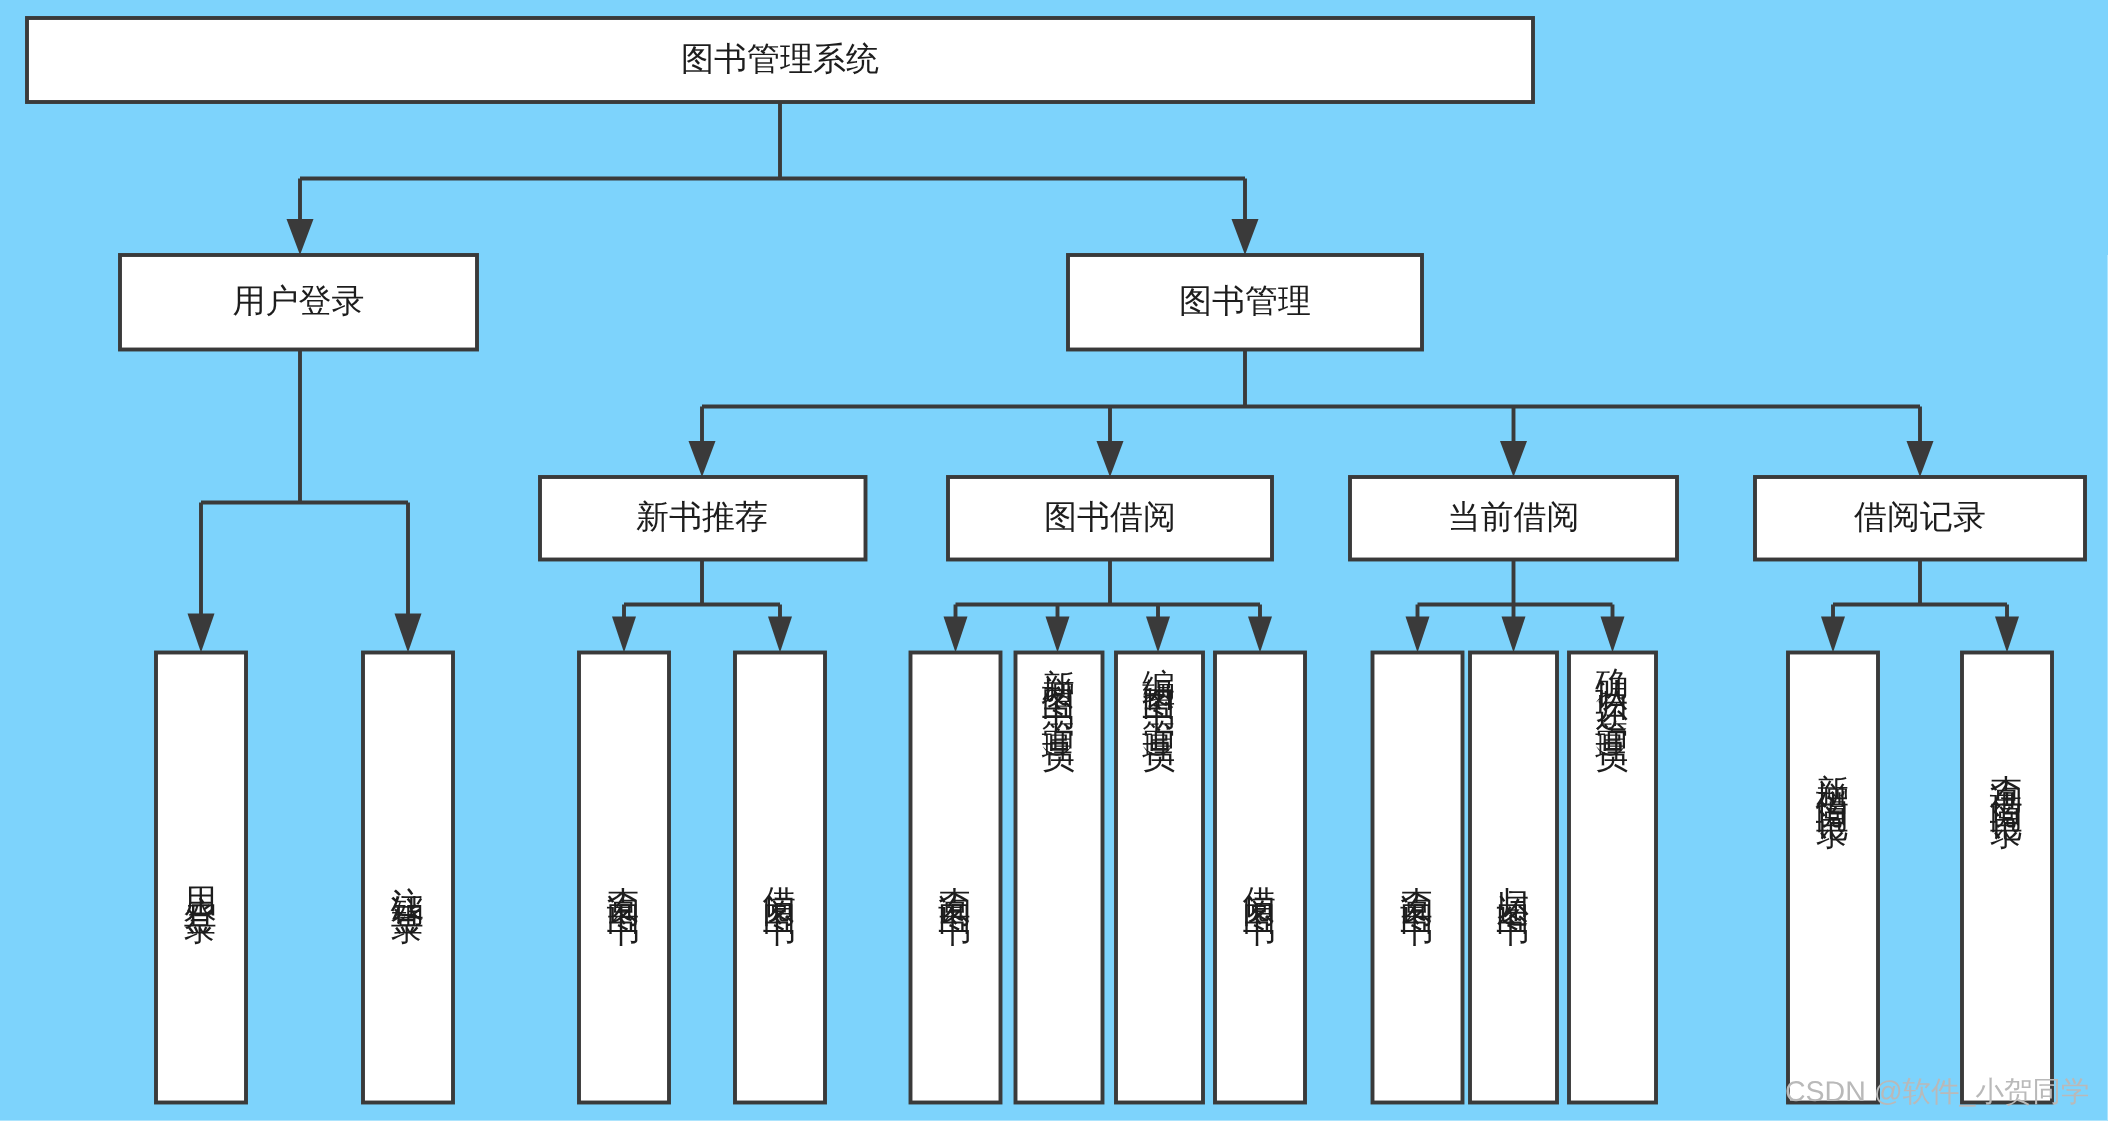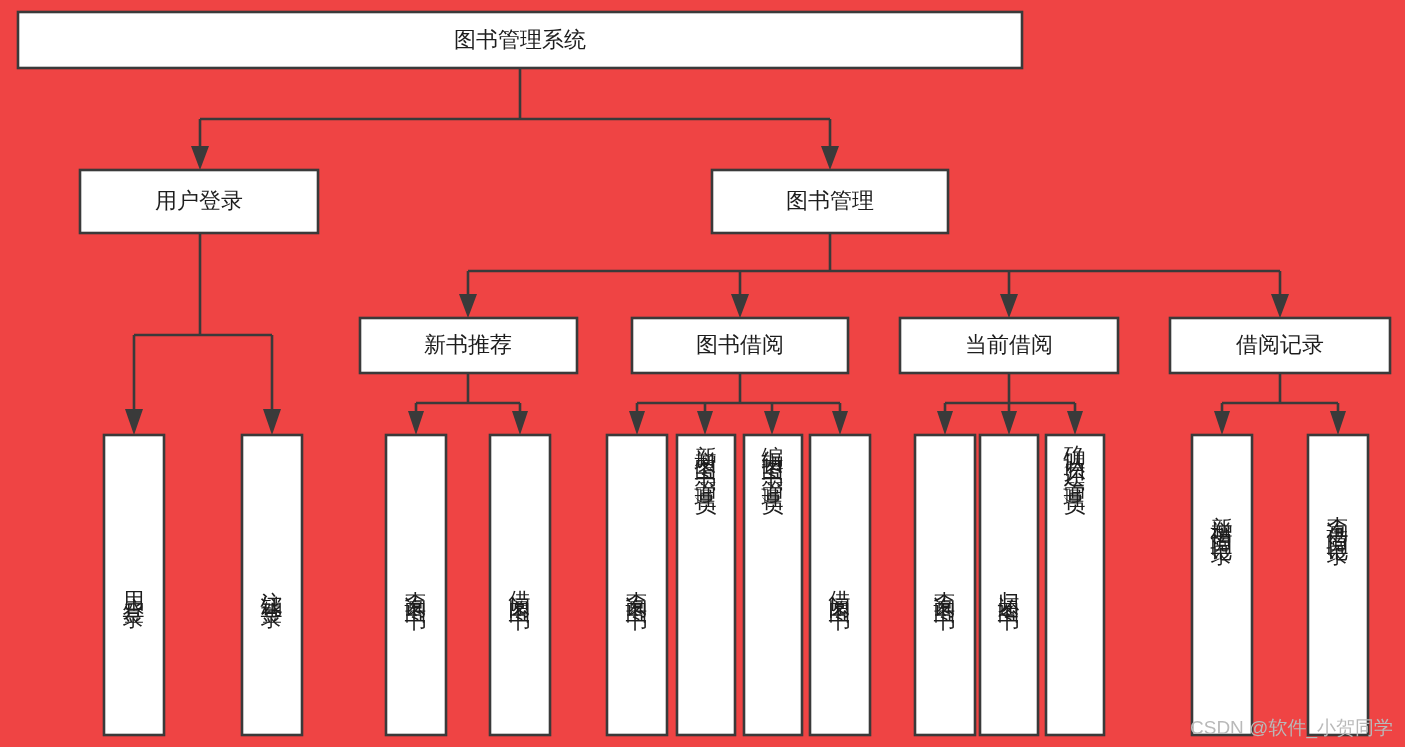--- a/index.html
+++ b/index.html
@@ -11,21 +11,21 @@
     width: 1405px;
     height: 747px;
     font-family: "Liberation Sans", "DejaVu Sans", sans-serif;
     overflow: hidden;
     position: relative;
   }
   #diagram-root {
     position: relative;
     width: 1405px;
     height: 747px;
-    background: #ef4444;
+    background: #7dd3fc;
   }
   svg.diagram-svg {
     position: absolute;
     top: 0;
     left: 0;
     width: 1405px;
     height: 747px;
     display: block;
   }
   .node-box {

